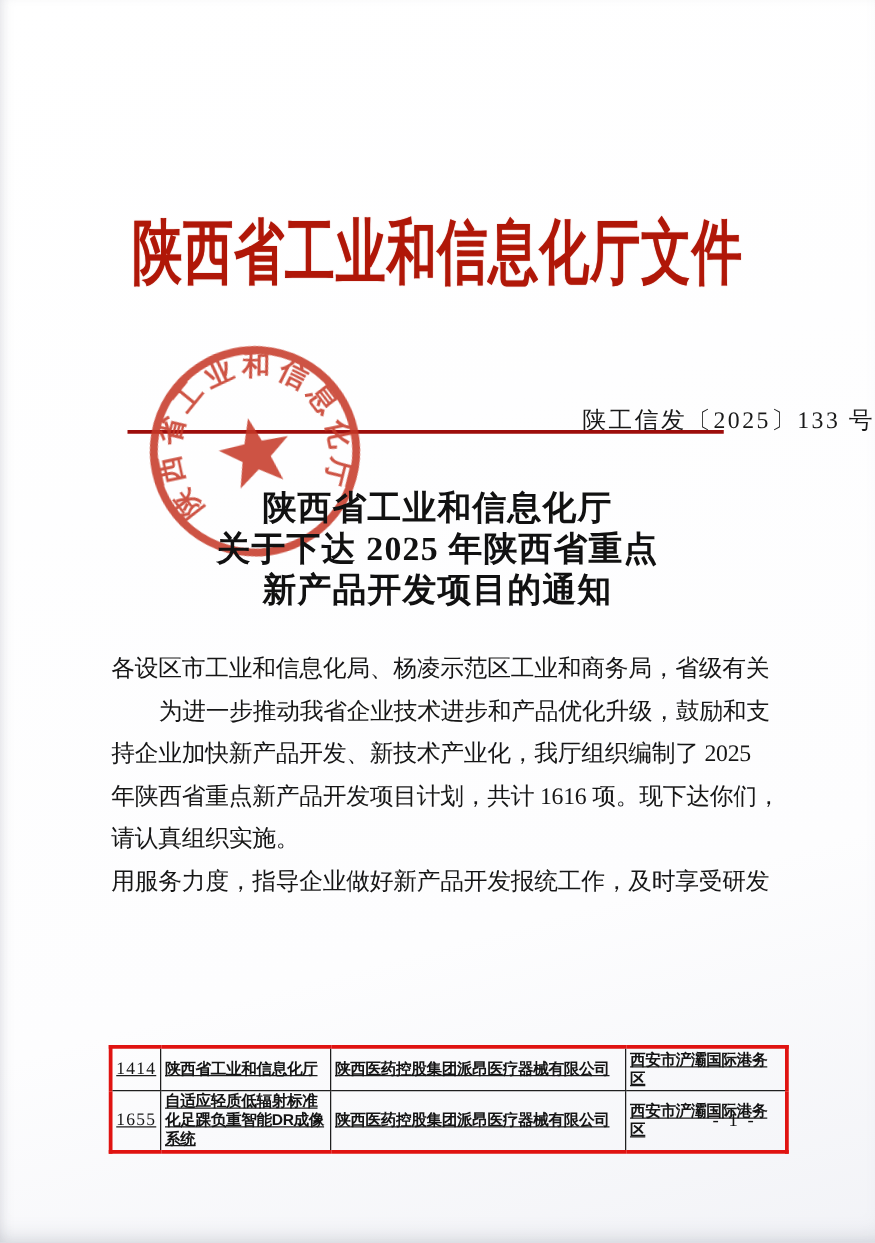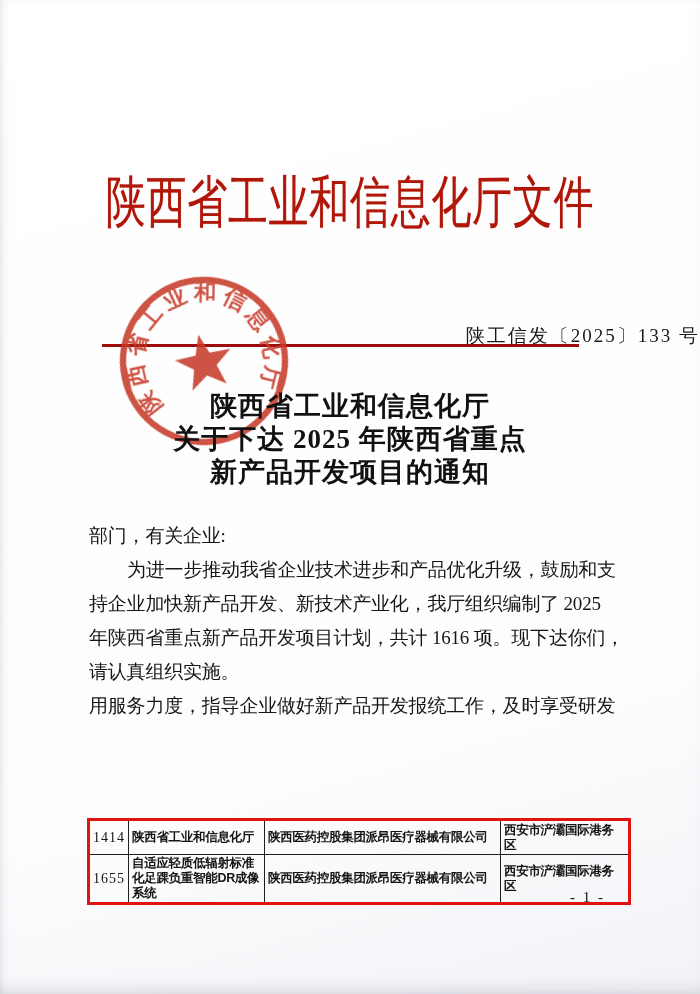--- a/index.html
+++ b/index.html
@@ -19,21 +19,21 @@
     overflow: hidden;
     color: #1c1c1c;
   }
 
   
   .doc-title {
     position: absolute;
     top: 166px; left: 0; right: 0;
     text-align: center;
     font-size: 54px;
-    font-weight: normal;
+    font-weight: bold;
     color: #b01708;
     white-space: nowrap;
     letter-spacing: 1px;
     text-shadow: 0 0 1px rgba(176,23,8,.55);
   }
   .doc-title > span { display: inline-block; transform: scale(.74, 1.04); transform-origin: center; }
 
   .doc-number {
     position: absolute;
     top: 299px; left: 0; right: 0;
@@ -84,25 +84,26 @@
     line-height: 34px;
     letter-spacing: -0.2px;
     color: #161616;
     white-space: nowrap;
   }
   .body-text .indent { text-indent: 38px; }
 
   
   .proj-table {
     position: absolute;
-    top: 818px; left: 87px;
+    top: 836px; left: 87px;
     border-collapse: collapse;
     table-layout: fixed;
     width: 541px;
     font-family: "Liberation Sans", "DejaVu Sans", sans-serif;
+    text-decoration: underline;
   }
   .proj-table td {
     border: 1px solid #1f1f1f;
     vertical-align: middle;
     padding: 1px 3px;
     font-weight: bold;
     font-size: 12.5px;
     line-height: 15px;
     letter-spacing: -0.3px;
     color: #141414;
@@ -155,21 +156,21 @@
     </text>
   </svg>
 
   <div class="subject">
     <div>陕西省工业和信息化厅</div>
     <div>关于下达 2025 年陕西省重点</div>
     <div>新产品开发项目的通知</div>
   </div>
 
   <div class="body-text">
-    <div>部门，有关企业:</div>
+    <div>各设区市工业和信息化局、杨凌示范区工业和商务局，省级有关</div>
     <div class="indent">为进一步推动我省企业技术进步和产品优化升级，鼓励和支</div>
     <div>持企业加快新产品开发、新技术产业化，我厅组织编制了 2025</div>
     <div>年陕西省重点新产品开发项目计划，共计 1616 项。现下达你们，</div>
     <div>请认真组织实施。</div>
     <div>用服务力度，指导企业做好新产品开发报统工作，及时享受研发</div>
   </div>
 
   <table class="proj-table">
     <colgroup>
       <col style="width:40px">

